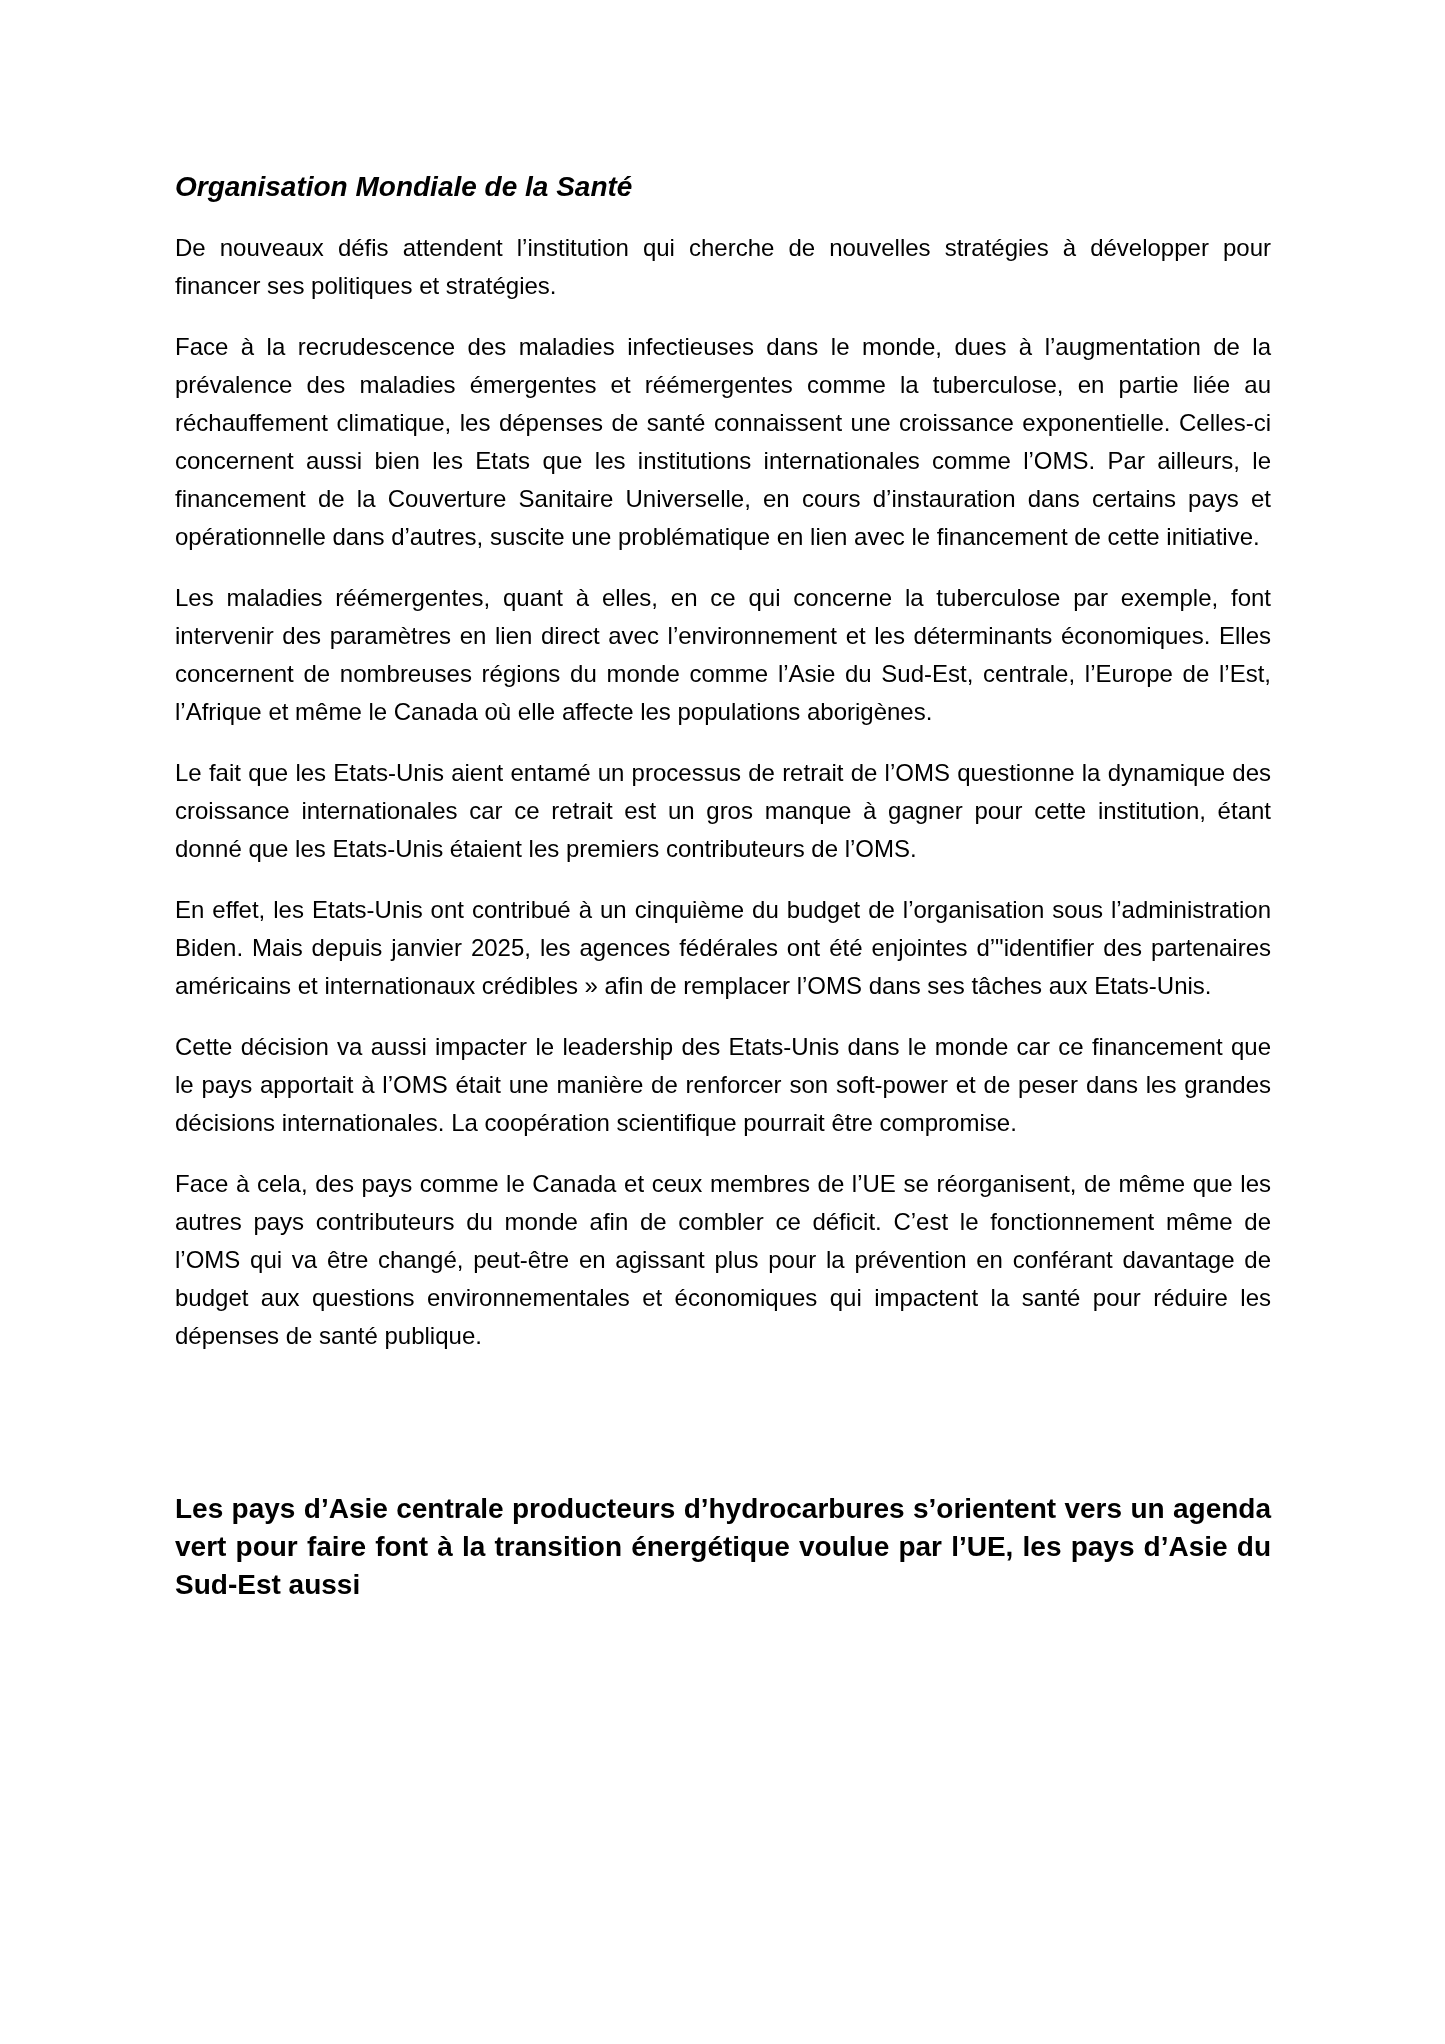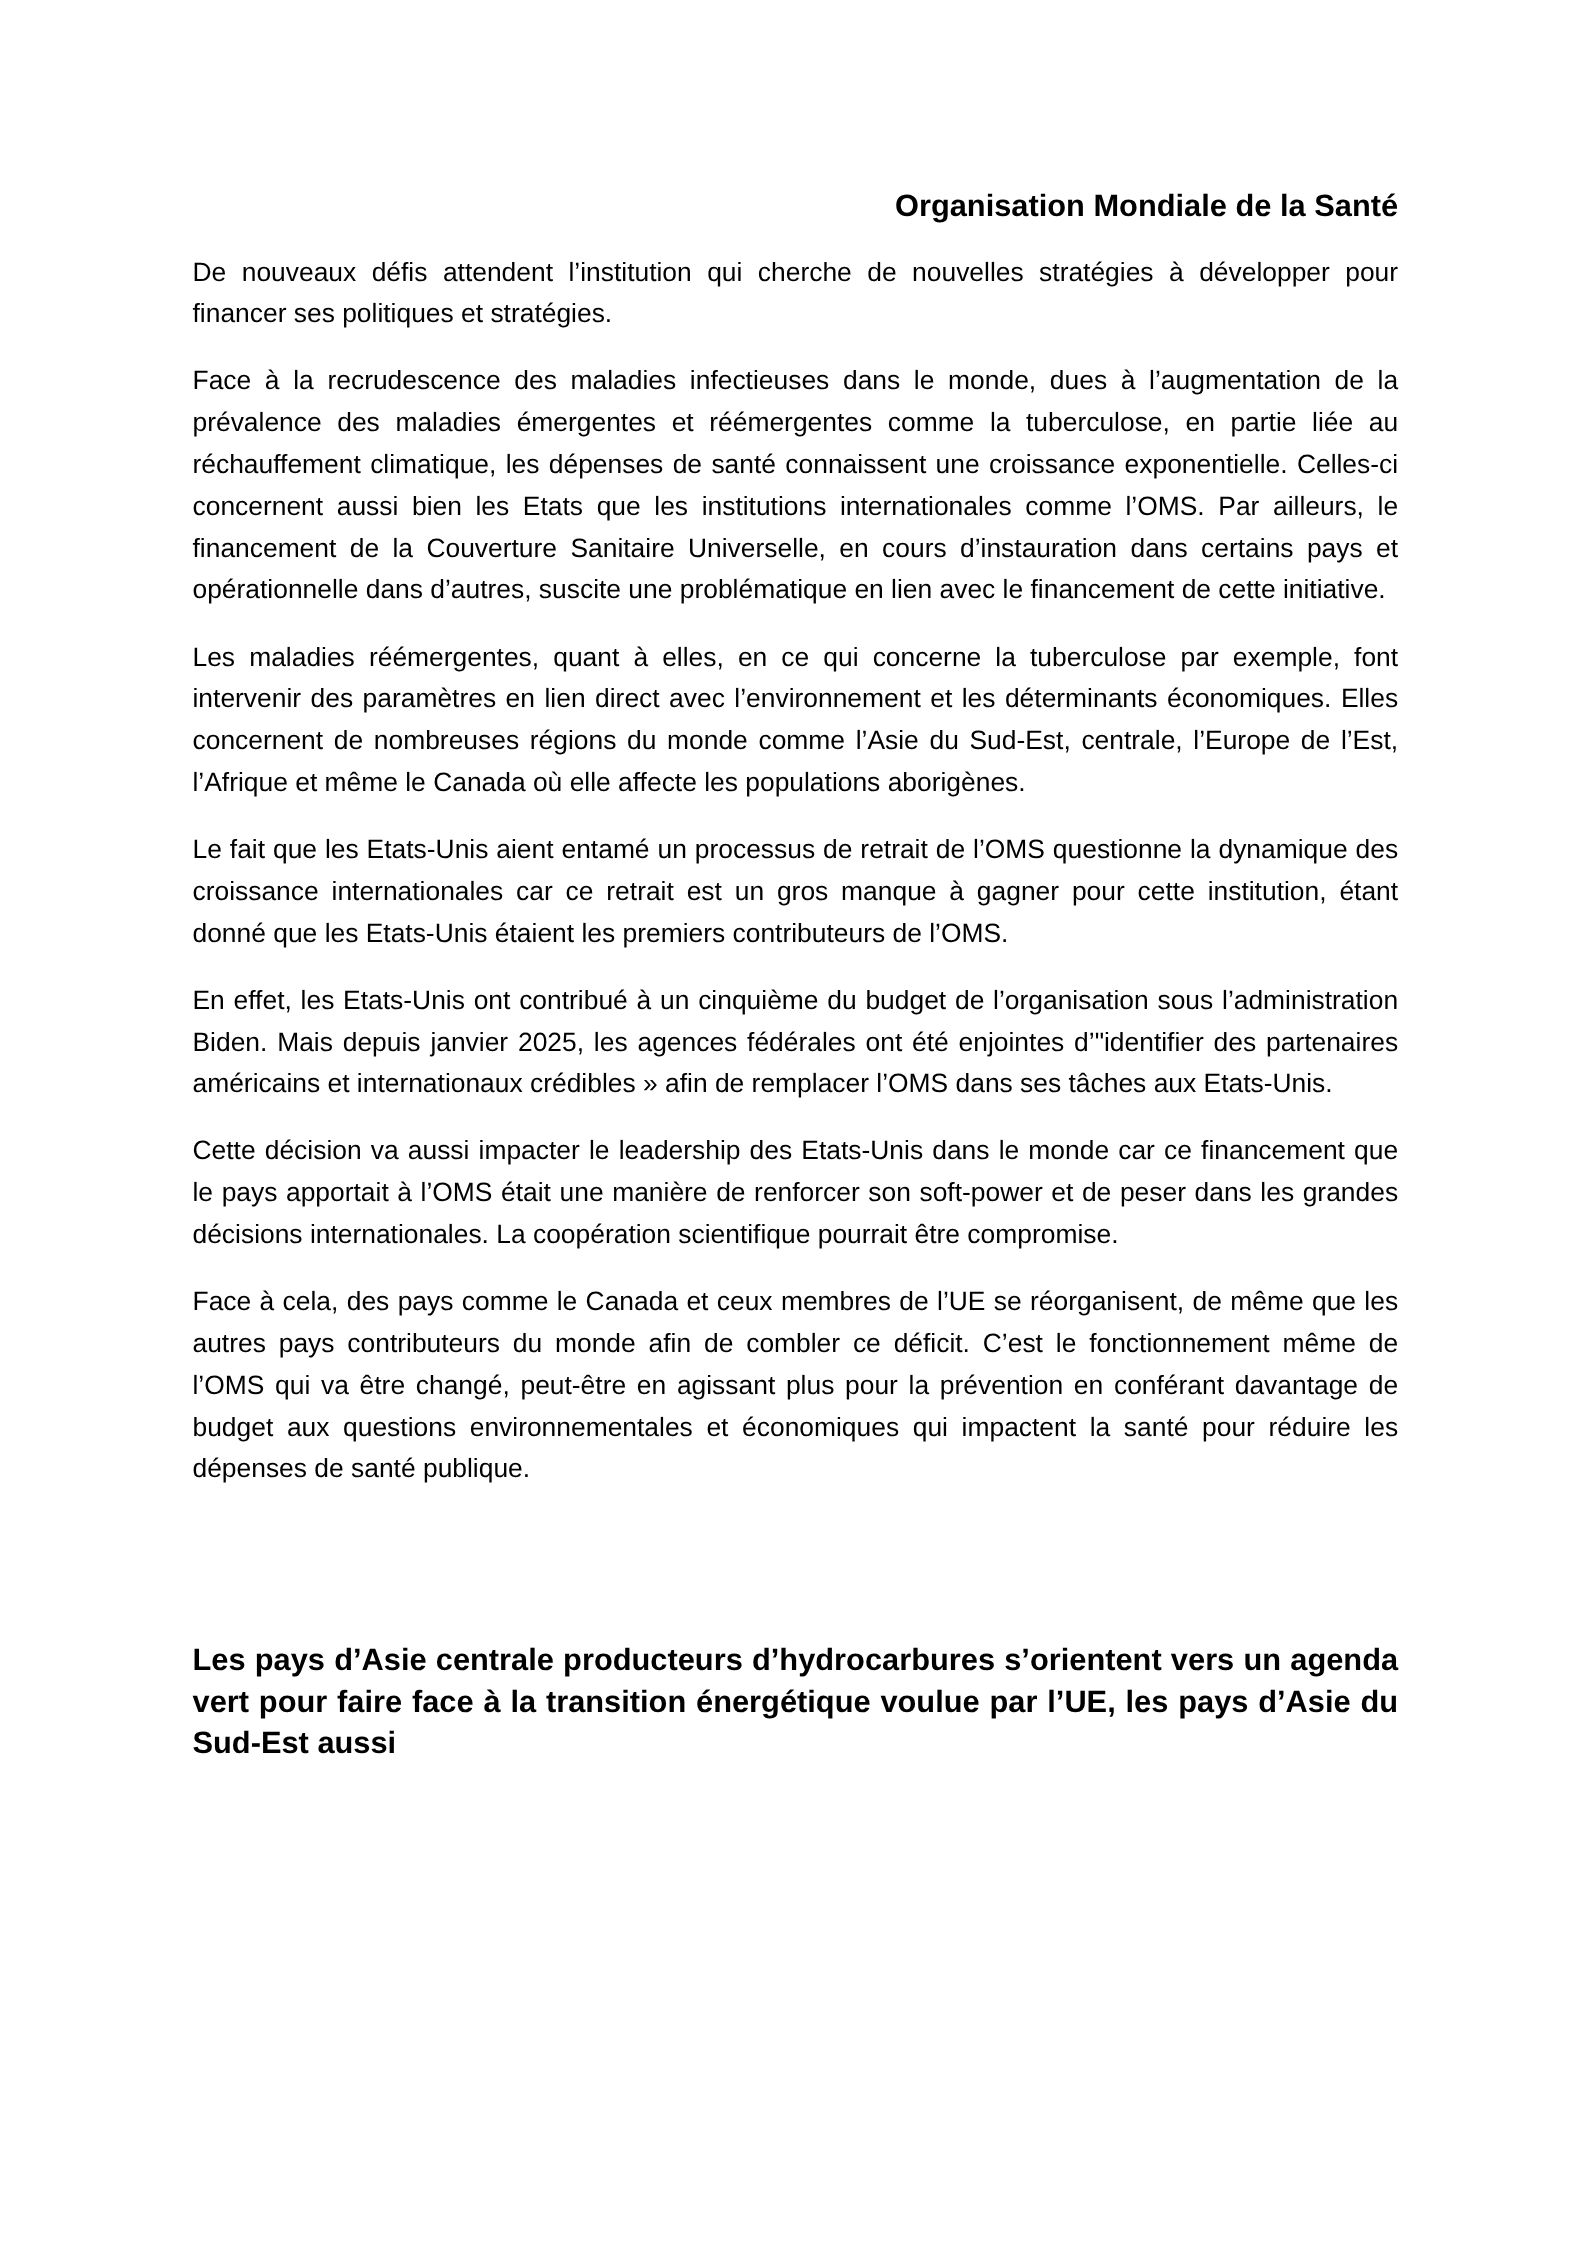--- a/index.html
+++ b/index.html
@@ -21,21 +21,22 @@
     position: absolute;
     left: 175px;
     top: 168px;
     width: 1096px;
   }
   .doc-title {
     font-size: 28px;
     line-height: 38px;
     font-weight: bold;
     margin: 0 0 23px 0;
-    text-align: right;
+    text-align: left;
+    font-style: italic;
   }
   .para {
     font-size: 24px;
     line-height: 38px;
     margin: 0 0 23px 0;
     text-align: justify;
   }
   .section-spacer {
     height: 112px;
   }
@@ -63,15 +64,15 @@
     <p class="para">Le fait que les Etats-Unis aient entamé un processus de retrait de l’OMS questionne la dynamique des croissance internationales car ce retrait est un gros manque à gagner pour cette institution, étant donné que les Etats-Unis étaient les premiers contributeurs de l’OMS.</p>
 
     <p class="para">En effet, les Etats-Unis ont contribué à un cinquième du budget de l’organisation sous l’administration Biden. Mais depuis janvier 2025, les agences fédérales ont été enjointes d’"identifier des partenaires américains et internationaux crédibles » afin de remplacer l’OMS dans ses tâches aux Etats-Unis.</p>
 
     <p class="para">Cette décision va aussi impacter le leadership des Etats-Unis dans le monde car ce financement que le pays apportait à l’OMS était une manière de renforcer son soft-power et de peser dans les grandes décisions internationales. La coopération scientifique pourrait être compromise.</p>
 
     <p class="para">Face à cela, des pays comme le Canada et ceux membres de l’UE se réorganisent, de même que les autres pays contributeurs du monde afin de combler ce déficit. C’est le fonctionnement même de l’OMS qui va être changé, peut-être en agissant plus pour la prévention en conférant davantage de budget aux questions environnementales et économiques qui impactent la santé pour réduire les dépenses de santé publique.</p>
 
     <div class="section-spacer"></div>
 
-    <h2 class="closing-heading">Les pays d’Asie centrale producteurs d’hydrocarbures s’orientent vers un agenda vert pour faire face à la transition énergétique voulue par l’UE, les pays d’Asie du Sud-Est aussi</h2>
+    <h2 class="closing-heading">Les pays d’Asie centrale producteurs d’hydrocarbures s’orientent vers un agenda vert pour faire font à la transition énergétique voulue par l’UE, les pays d’Asie du Sud-Est aussi</h2>
   </div>
 </div>
 
 </body></html>

